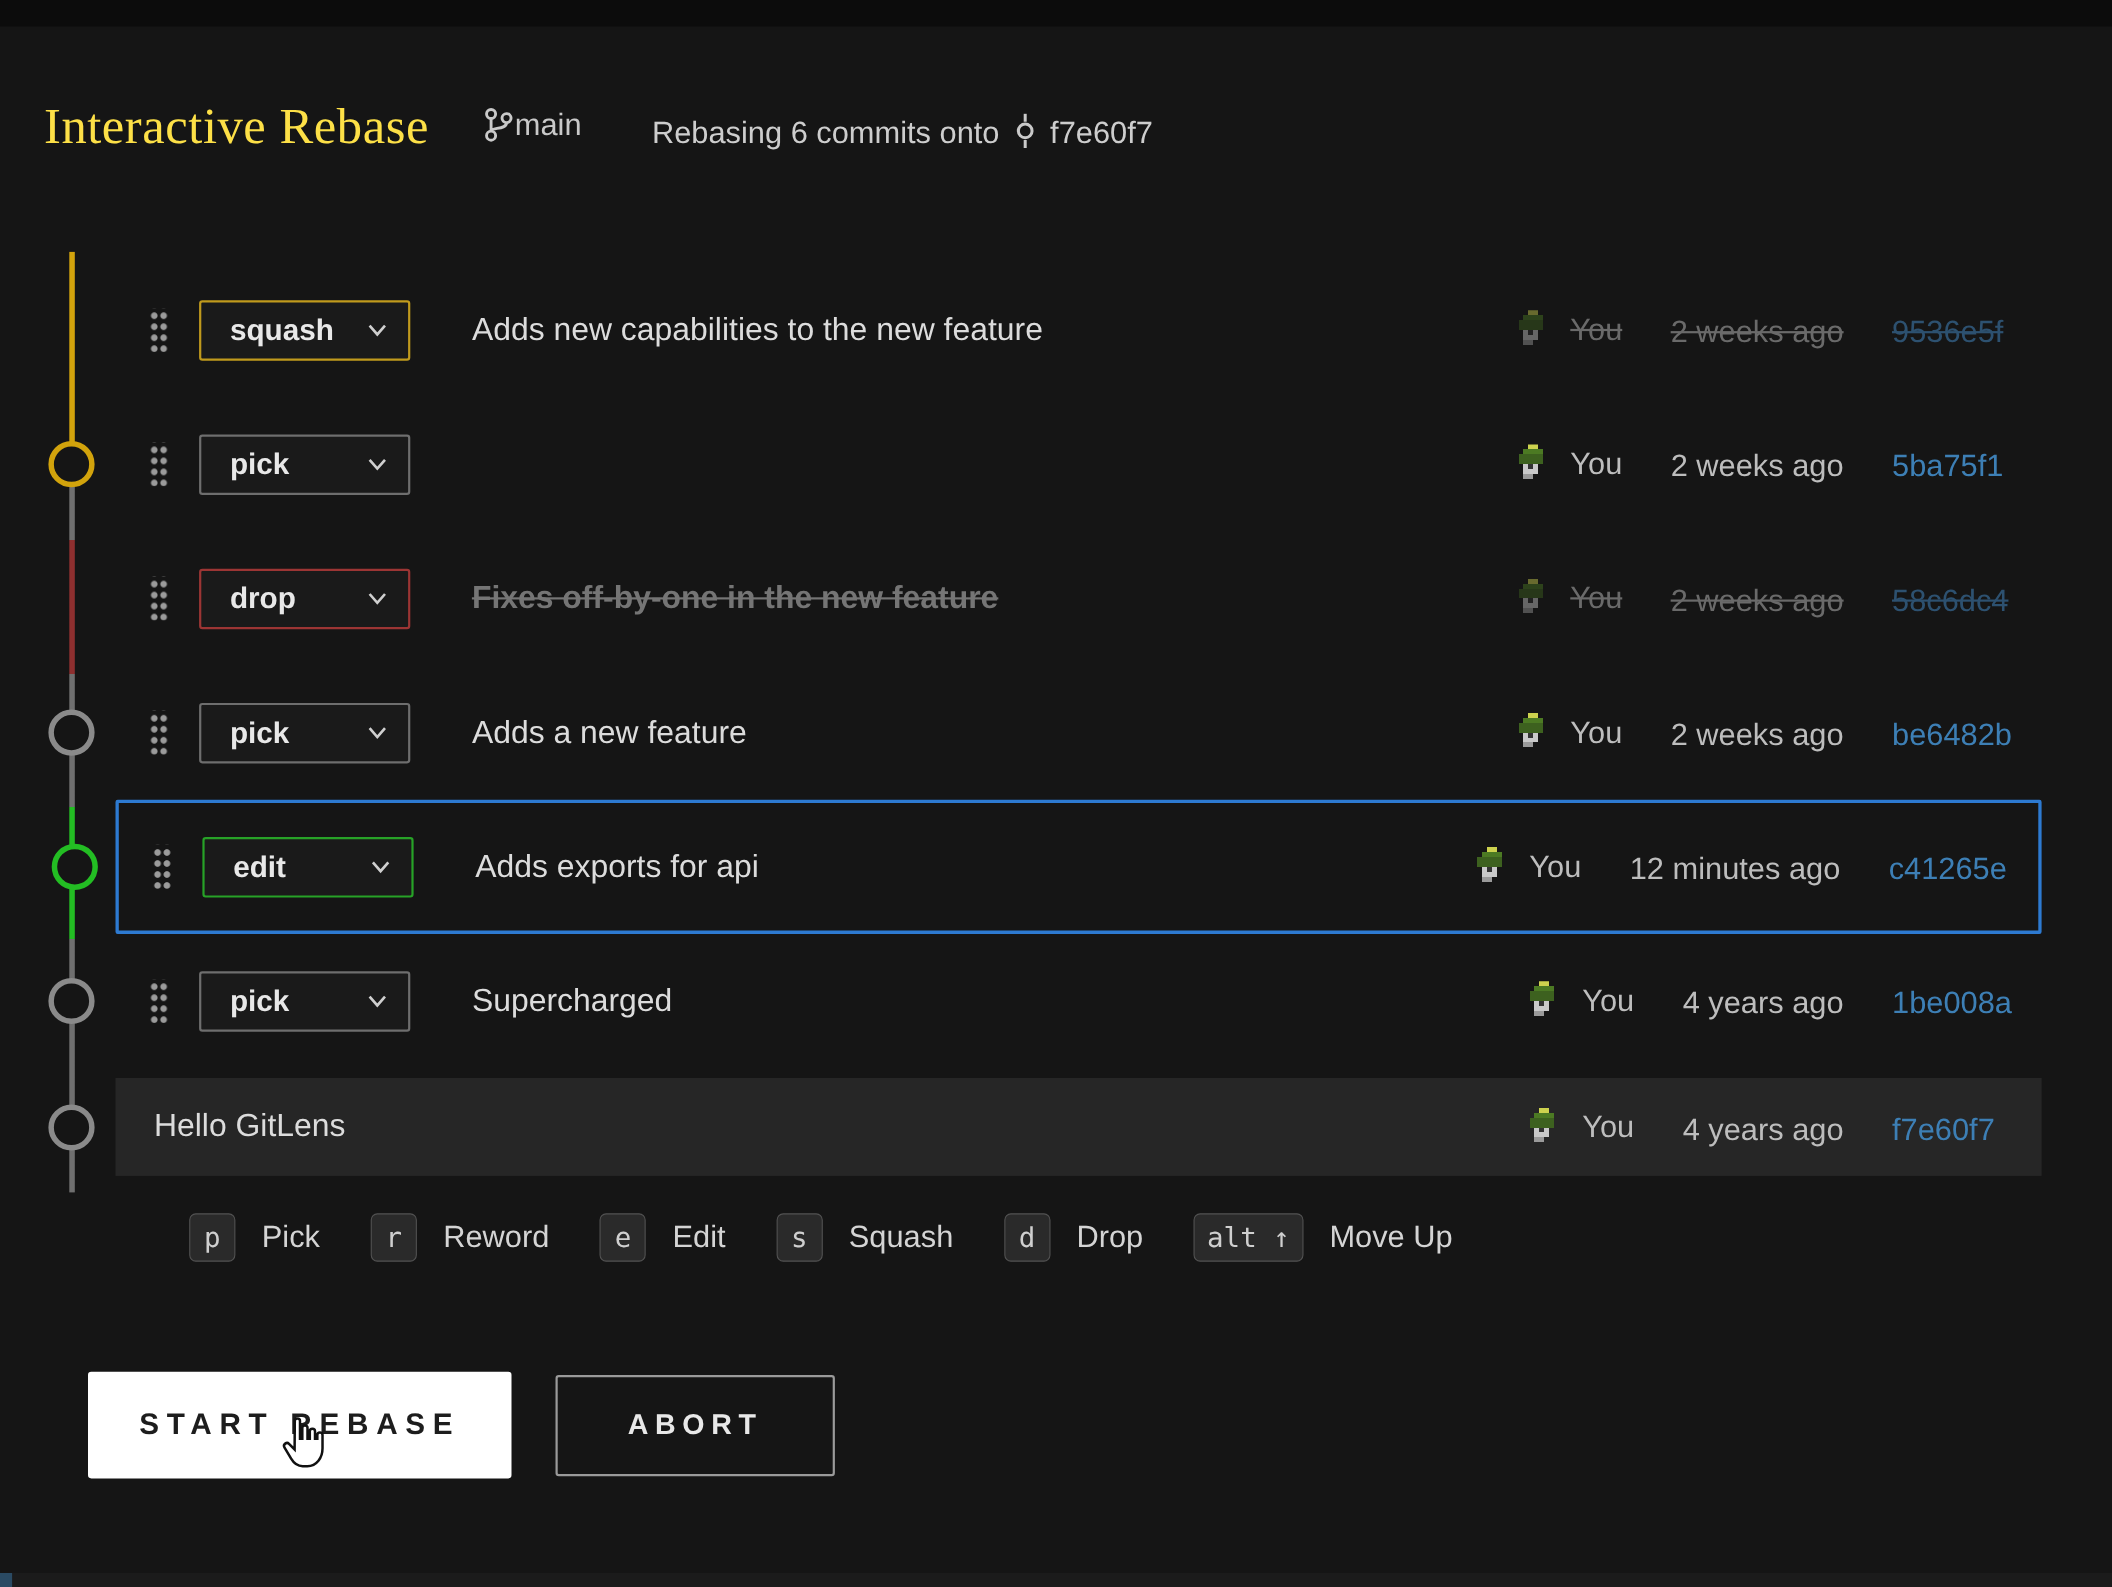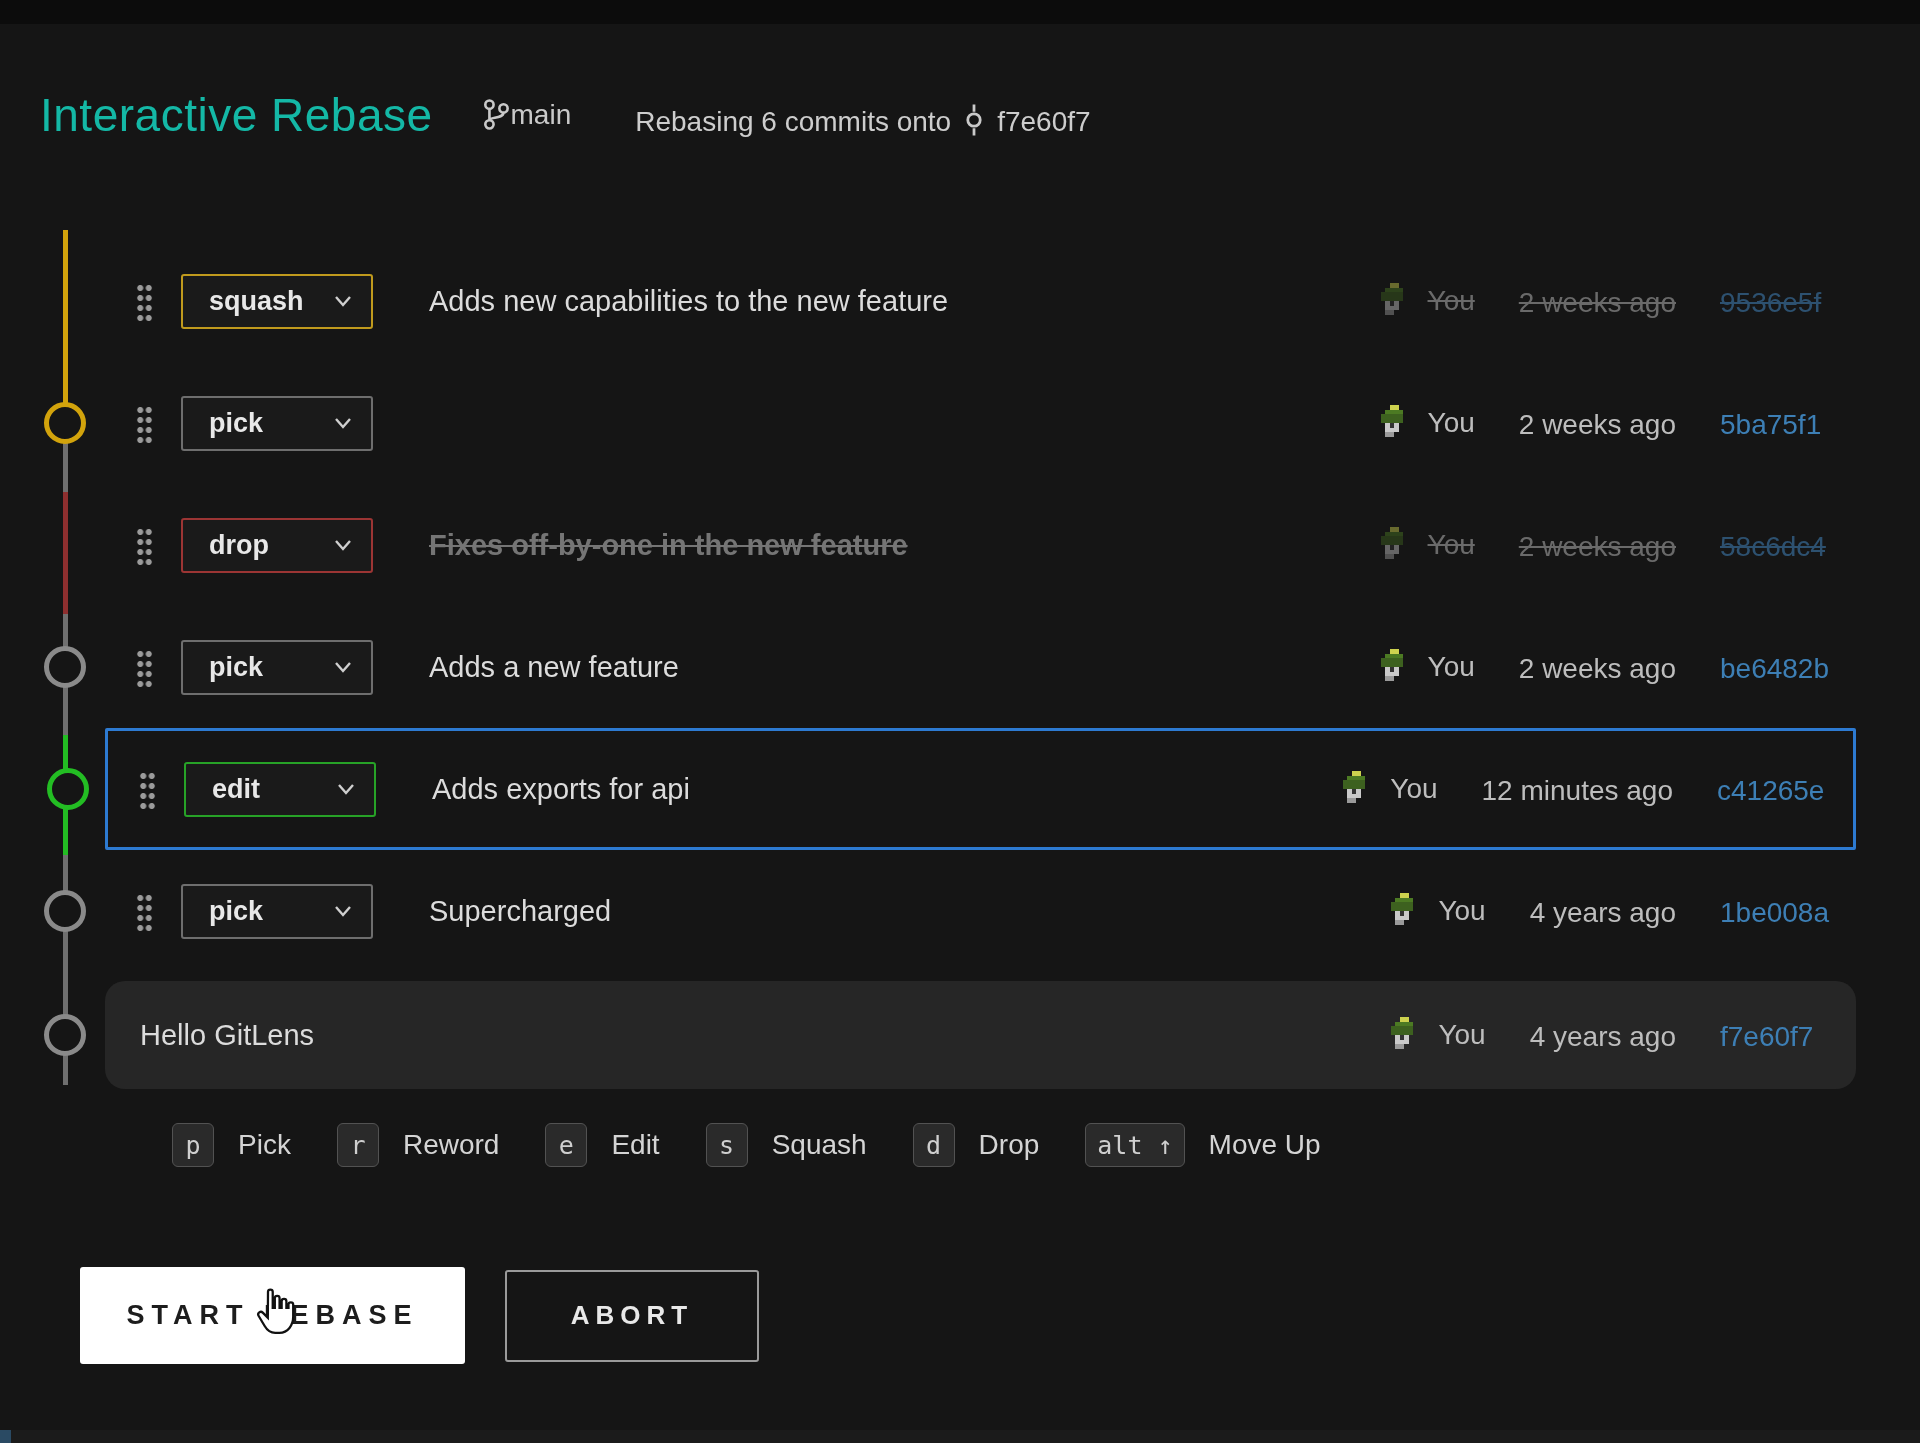--- a/index.html
+++ b/index.html
@@ -8,21 +8,21 @@
     background:#151515;
     font-family:"Liberation Sans", sans-serif;
     color:#d9d9d9;
     position:relative;
     overflow:hidden;
   }
   .top-strip { position:absolute; top:0; left:0; width:100%; height:24px; background:#0c0c0c; }
 
   
   .header { display:flex; align-items:baseline; padding:88px 0 0 40px; }
-  .title { font-size:46px; font-weight:300; color:#14b8a6; letter-spacing:.5px; }
+  .title { font-size:46px; font-weight:300; color:#fde047; letter-spacing:.5px;font-family:Liberation Serif, serif; }
   .branch-group { display:flex; align-items:flex-end; margin-left:48px; gap:0; }
   .branch-group svg { display:block; }
   .branch-name { font-size:28px; color:#c9c9c9; }
   .subtitle-group { display:flex; align-items:center; margin-left:36px; gap:12px; }
   .subtitle { font-size:28px; color:#cdcdcd;margin-left:28px; }
   .onto-hash { font-size:28px; color:#cdcdcd; }
 
   
   .list { position:relative; margin:98px 64px 0 105px; }
   .graph-line {
@@ -30,21 +30,21 @@
     background:linear-gradient(to bottom,
       #d2a30c 0, #d2a30c 210px,
       #6f6f6f 210px, #6f6f6f 262px,
       #8e2f2f 262px, #8e2f2f 384px,
       #6f6f6f 384px, #6f6f6f 505px,
       #23bd23 505px, #23bd23 625px,
       #6f6f6f 625px, #6f6f6f 855px);
   }
   .row { position:relative; height:122px; display:flex; align-items:center; }
   .row.selected { border:3px solid #2d7ad1; border-radius:2px; }
-  .row.highlighted { background:#262626; height:108px; margin-top:9px;border-radius:20px; }
+  .row.highlighted { background:#262626; height:89px; margin-top:9px; }
   .node {
     position:absolute; left:-61px; top:50%; transform:translateY(-50%);
     width:42px; height:42px; border-radius:50%; background:#151515; border:5px solid #7c7c7c;
   }
   .node.yellow { border-color:#d2a30c; }
   .node.green  { border-color:#23bd23; }
   .node.gray   { border-color:#8a8a8a; }
 
   .grip {
     width:17px; height:40px; margin-left:31px; flex:none;

